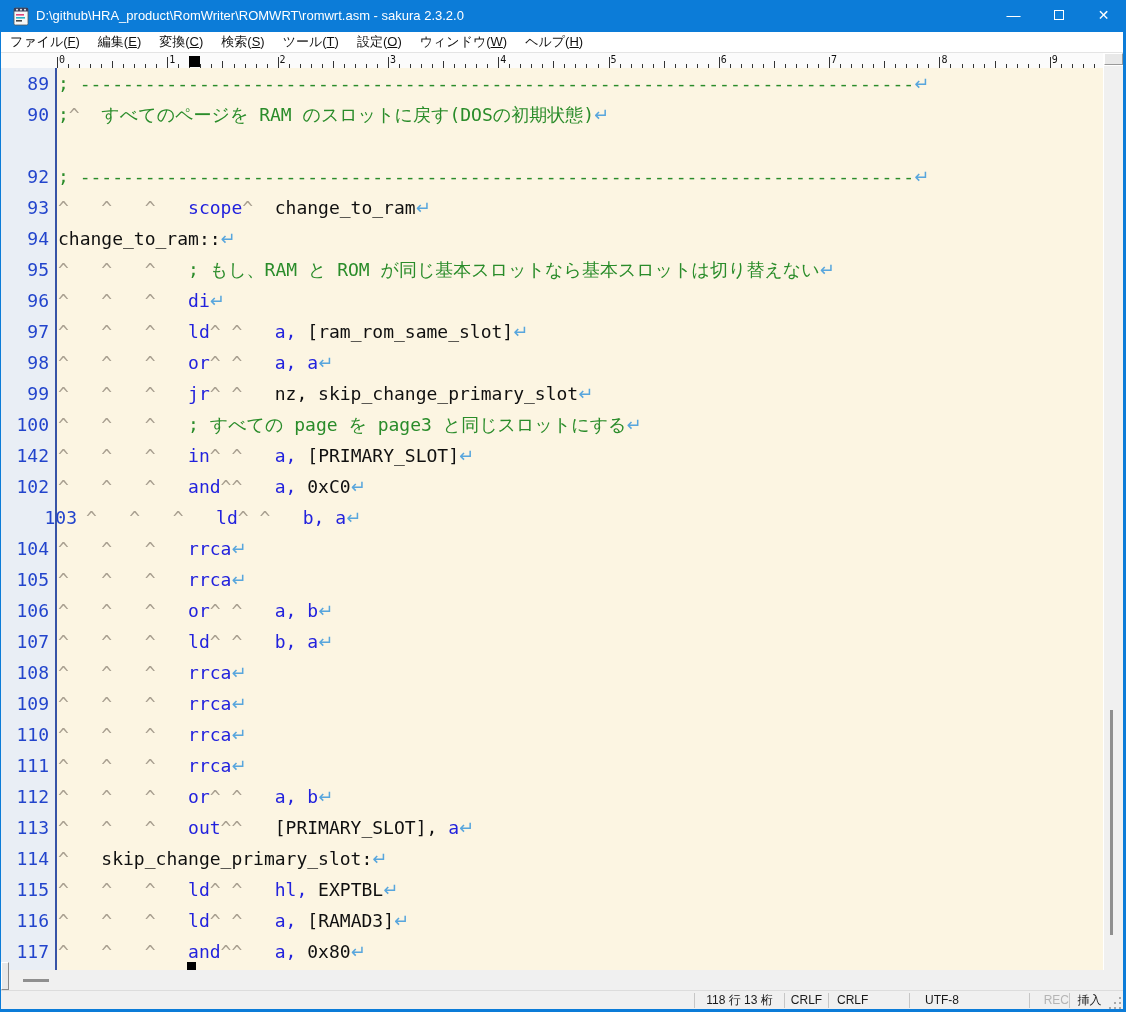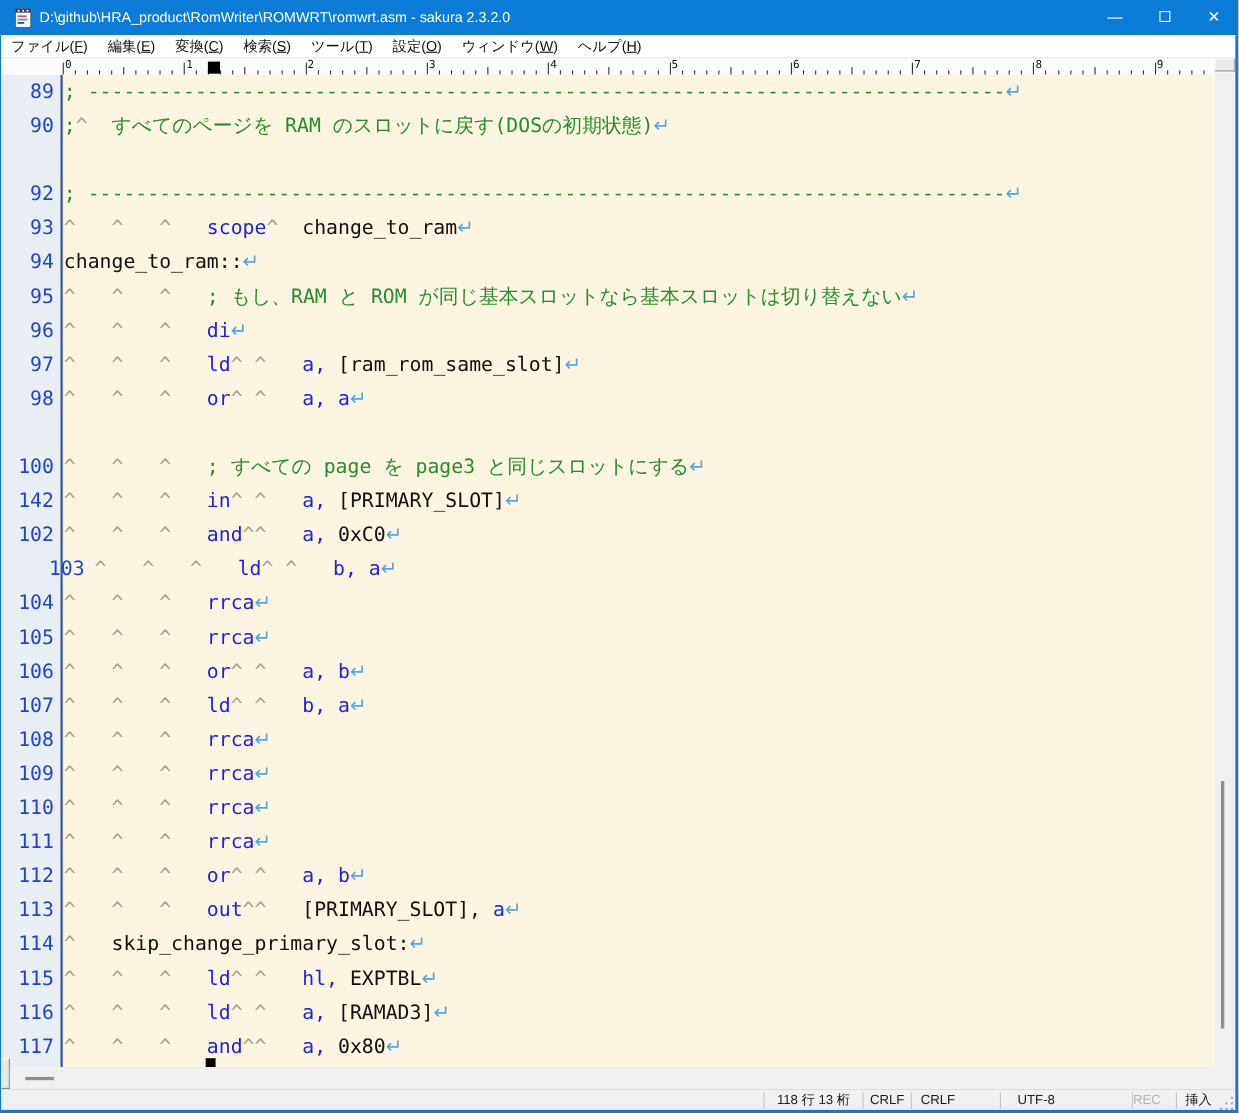--- a/index.html
+++ b/index.html
@@ -239,20 +239,24 @@
         <span class="code"><span class="tab">^   ^   ^   </span><span class="kw">di</span><span class="ret">↵</span></span>
       </div>
       <div class="row" style="top: 248px;">
         <span class="lnum">97</span>
         <span class="code"><span class="tab">^   ^   ^   </span><span class="kw">ld</span><span class="tab">^ ^   </span><span class="rg">a,</span><span class="tx"> [ram_rom_same_slot]</span><span class="ret">↵</span></span>
       </div>
       <div class="row" style="top: 279px;">
         <span class="lnum">98</span>
         <span class="code"><span class="tab">^   ^   ^   </span><span class="kw">or</span><span class="tab">^ ^   </span><span class="rg">a, a</span><span class="ret">↵</span></span>
       </div>
+      <div class="row" style="top: 310px;">
+        <span class="lnum">99</span>
+        <span class="code"><span class="tab">^   ^   ^   </span><span class="kw">jr</span><span class="tab">^ ^   </span><span class="tx">nz, skip_change_primary_slot</span><span class="ret">↵</span></span>
+      </div>
       <div class="row" style="top: 341px;">
         <span class="lnum">100</span>
         <span class="code"><span class="tab">^   ^   ^   </span><span class="cm">; すべての page を page3 と同じスロットにする</span><span class="ret">↵</span></span>
       </div>
       <div class="row" style="top: 372px;">
         <span class="lnum">142</span>
         <span class="code"><span class="tab">^   ^   ^   </span><span class="kw">in</span><span class="tab">^ ^   </span><span class="rg">a,</span><span class="tx"> [PRIMARY_SLOT]</span><span class="ret">↵</span></span>
       </div>
       <div class="row" style="top: 403px;">
         <span class="lnum">102</span>
@@ -340,21 +344,21 @@
         <i style="right:0;bottom:10px;"></i>
     </div>
   <div class="scell" style="left: 694px; width: 89px; text-align: center;">118 行  13 桁</div>
       <div class="ssep" style="left: 693px;"></div>
       <div class="scell" style="left: 784px; width: 43px; text-align: center;">CRLF</div>
       <div class="ssep" style="left: 783px;"></div>
       <div class="scell" style="left: 828px; width: 80px; text-align: left; padding-left: 8px;">CRLF</div>
       <div class="ssep" style="left: 827px;"></div>
       <div class="scell" style="left: 909px; width: 119px; text-align: left; padding-left: 15px;">UTF-8</div>
       <div class="ssep" style="left: 908px;"></div>
-      <div class="scell muted" style="left: 1029px; width: 39px; text-align: left;">REC</div>
+      <div class="scell muted" style="left: 1029px; width: 39px; text-align: right;">REC</div>
       <div class="ssep" style="left: 1028px;"></div>
       <div class="scell" style="left: 1069px; width: 39px; text-align: center;">挿入</div>
       <div class="ssep" style="left: 1068px;"></div>
     </div>
 
   <div class="b-left"></div>
   <div class="b-right"></div>
   <div class="b-bottom"></div>
 </div>
 

